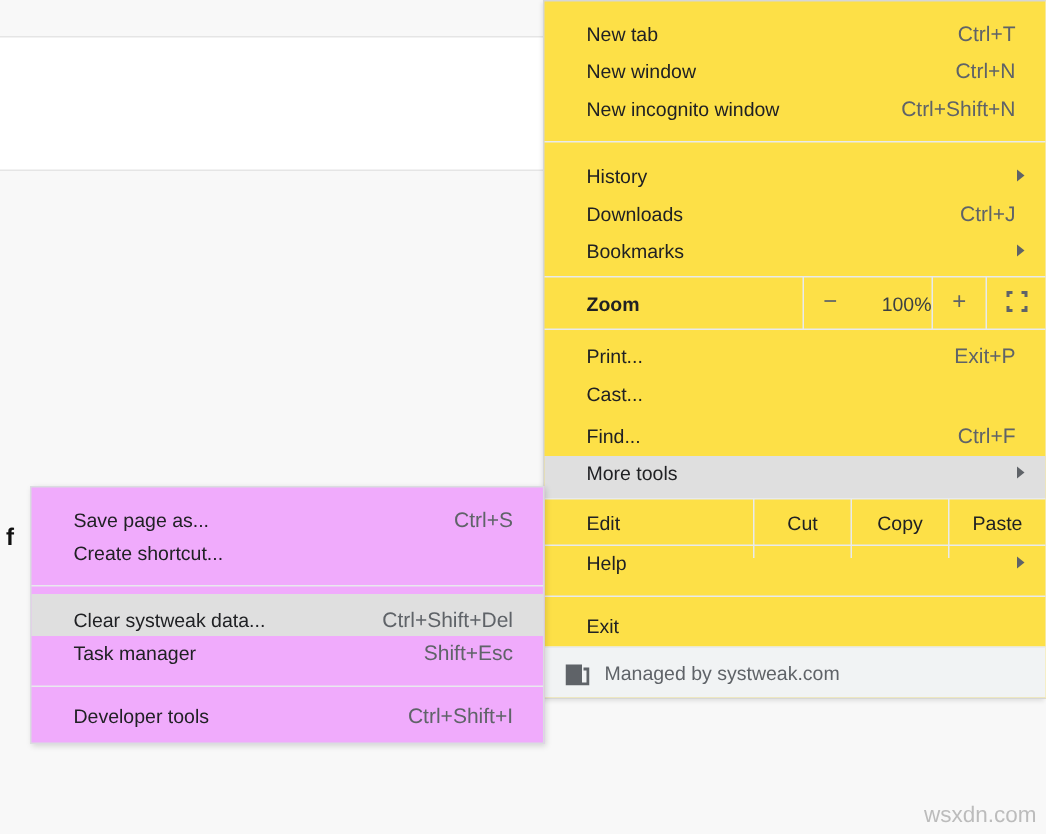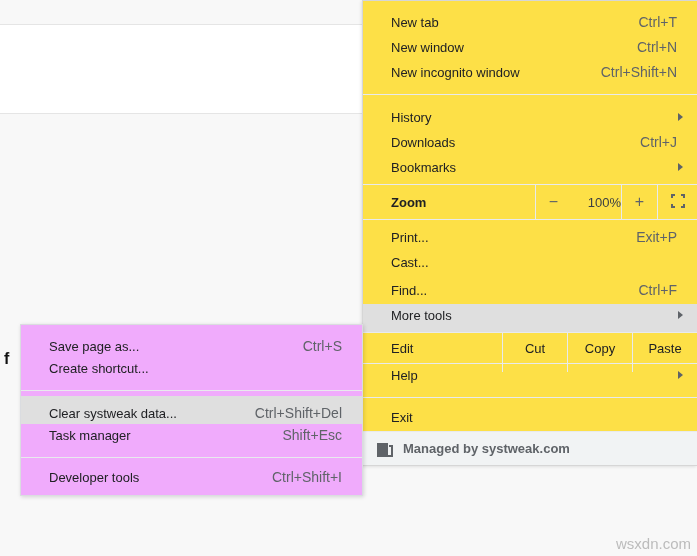--- a/index.html
+++ b/index.html
@@ -94,21 +94,20 @@
       font-size: 13px; color: #202124;
       cursor: pointer;
     }
     .managed-row {
       display: flex; align-items: center;
       height: 34px; padding-left: 14px;
       background: #f1f3f4;
       border-top: 1px solid #e8eaed;
       color: #5f6368;
       cursor: pointer;
-      font-weight: bold;
     }
     .managed-row .icon { margin-right: 10px; display: flex; }
     .watermark {
       position: absolute;
       bottom: 4px; right: 6px;
       font-size: 15px;
       color: #bcbcbc;
       font-family: Arial, sans-serif;
     }
     .topspacer { height: 4px; }

